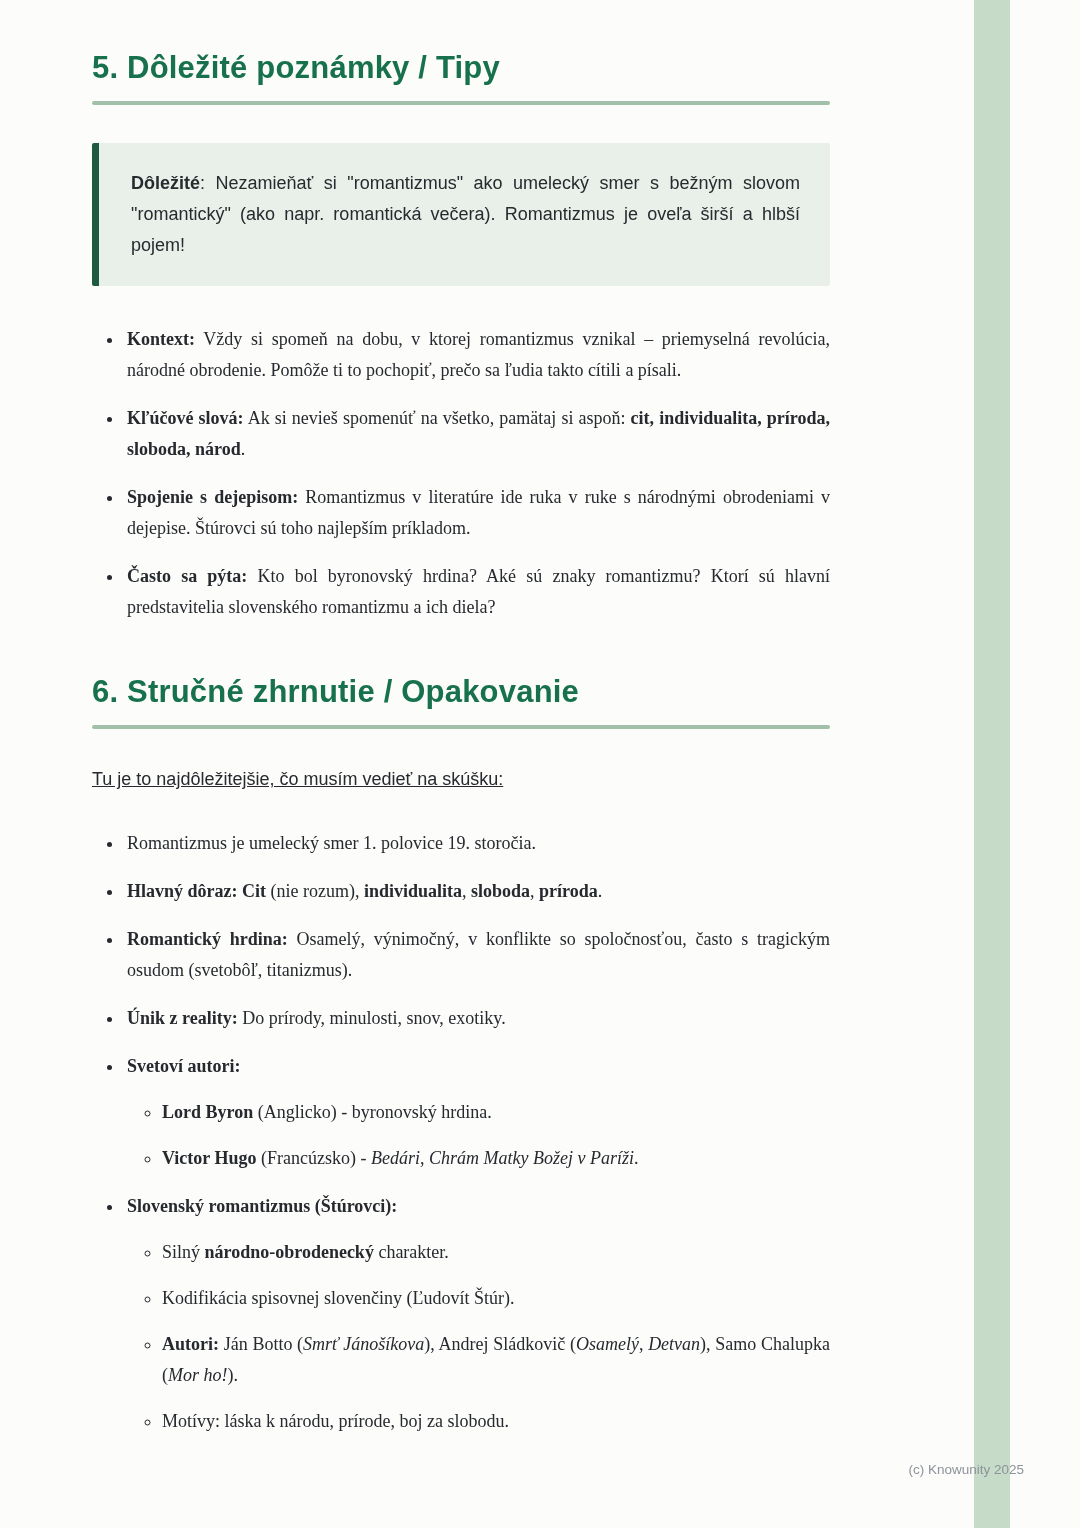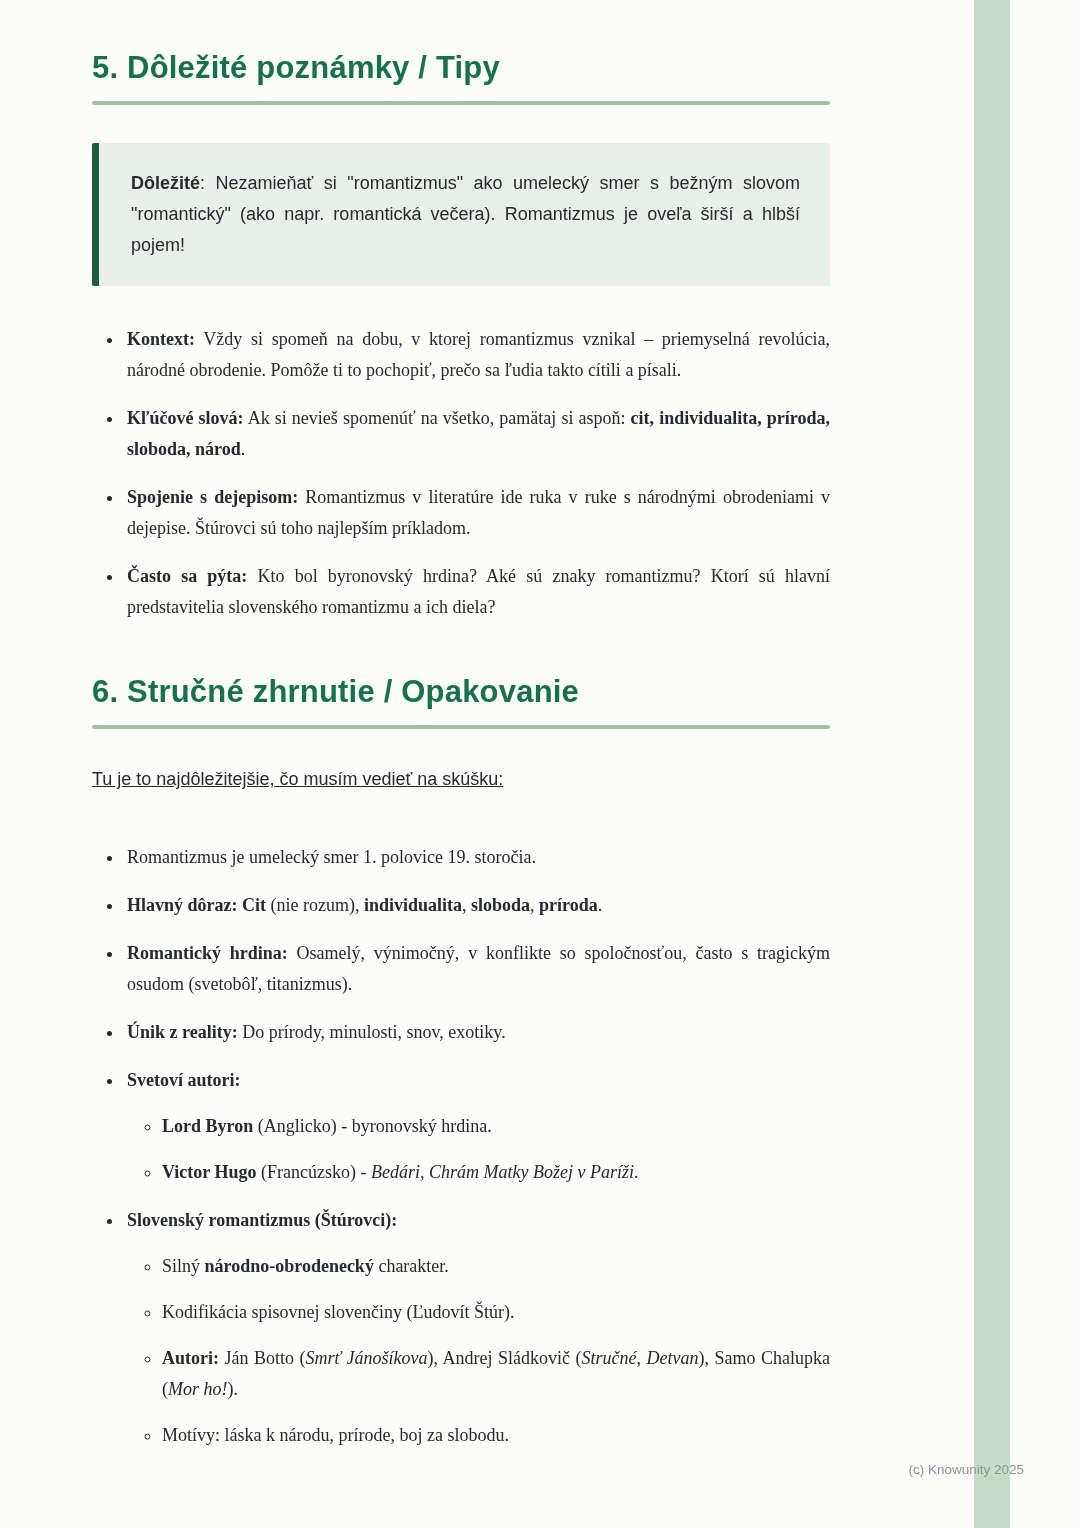--- a/index.html
+++ b/index.html
@@ -83,21 +83,21 @@
   ul.l2 > li{
     margin-bottom:15px;
   }
   .section6-title{ margin-top:52px; }
   .intro{
     margin-top:36px;
     font-size:18px;
     line-height:1.6;
     text-decoration:underline;
   }
-  ul.summary{ margin-top:48px; }
+  ul.summary{ margin-top:34px; }
   .footer{
     position:absolute;
     right:56px;
     bottom:51px;
     font-size:13.5px;
     color:var(--footer-gray);
     z-index:3;
   }
   .b{font-weight:700;}
   .i{font-style:italic;}
@@ -144,21 +144,21 @@
             <li><span class="b">Lord Byron</span><span> (Anglicko) - byronovský hrdina.</span></li>
             <li><span class="b">Victor Hugo</span><span> (Francúzsko) - </span><span class="i">Bedári</span><span>, </span><span class="i">Chrám Matky Božej v Paríži</span><span>.</span></li>
           </ul>
         </li>
 
         <li>
           <span><span class="b">Slovenský romantizmus (Štúrovci):</span></span>
           <ul class="l2">
             <li><span>Silný </span><span class="b">národno-obrodenecký</span><span> charakter.</span></li>
             <li><span>Kodifikácia spisovnej slovenčiny (Ľudovít Štúr).</span></li>
-            <li><span class="b">Autori:</span><span> Ján Botto (</span><span class="i">Smrť Jánošíkova</span><span>), Andrej Sládkovič (</span><span class="i">Stručné</span><span>, </span><span class="i">Detvan</span><span>), Samo Chalupka (</span><span class="i">Mor ho!</span><span>).</span></li>
+            <li><span class="b">Autori:</span><span> Ján Botto (</span><span class="i">Smrť Jánošíkova</span><span>), Andrej Sládkovič (</span><span class="i">Osamelý</span><span>, </span><span class="i">Detvan</span><span>), Samo Chalupka (</span><span class="i">Mor ho!</span><span>).</span></li>
             <li><span>Motívy: láska k národu, prírode, boj za slobodu.</span></li>
           </ul>
         </li>
       </ul>
     </section>
 
   </main>
 
   <div class="footer">(c) Knowunity 2025</div>
 </div>

